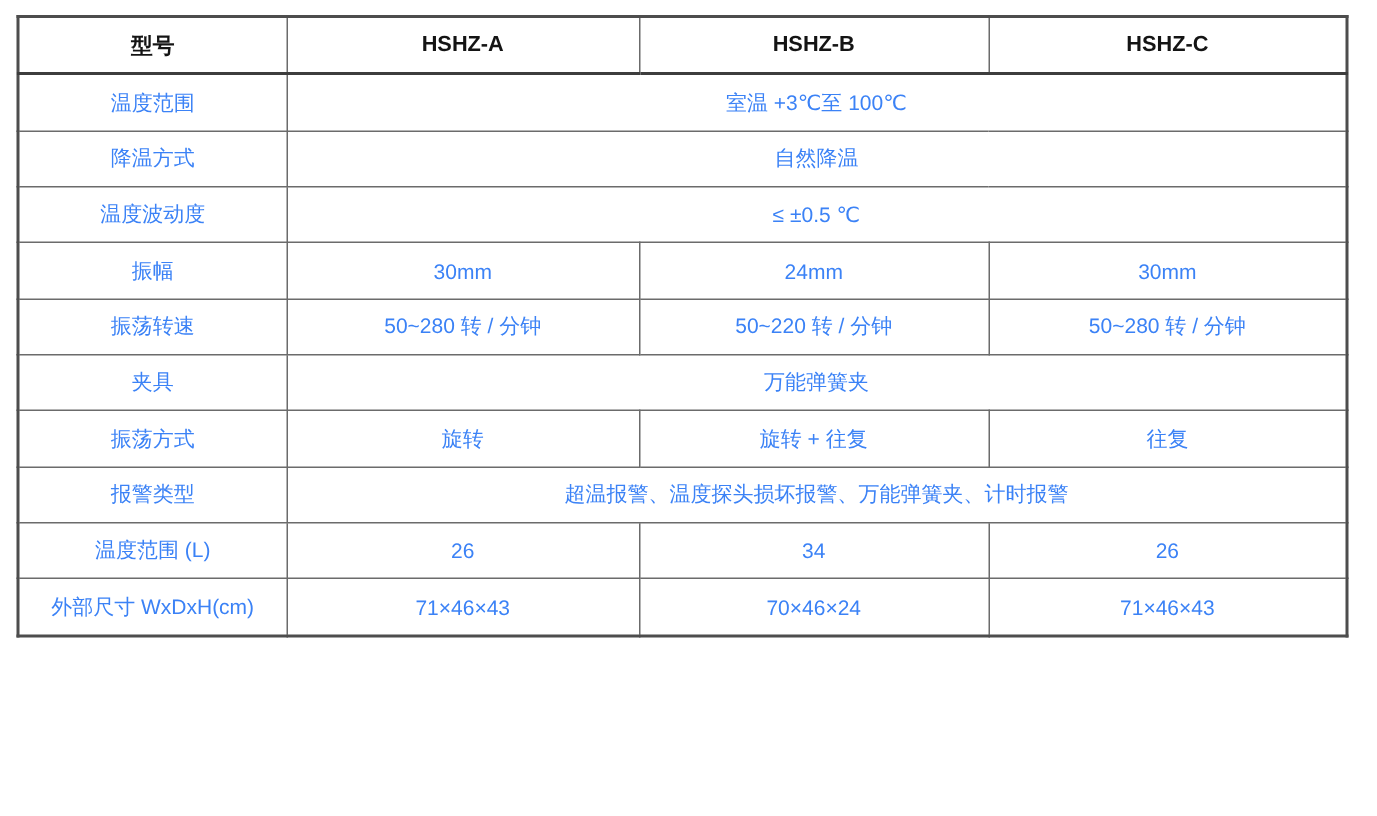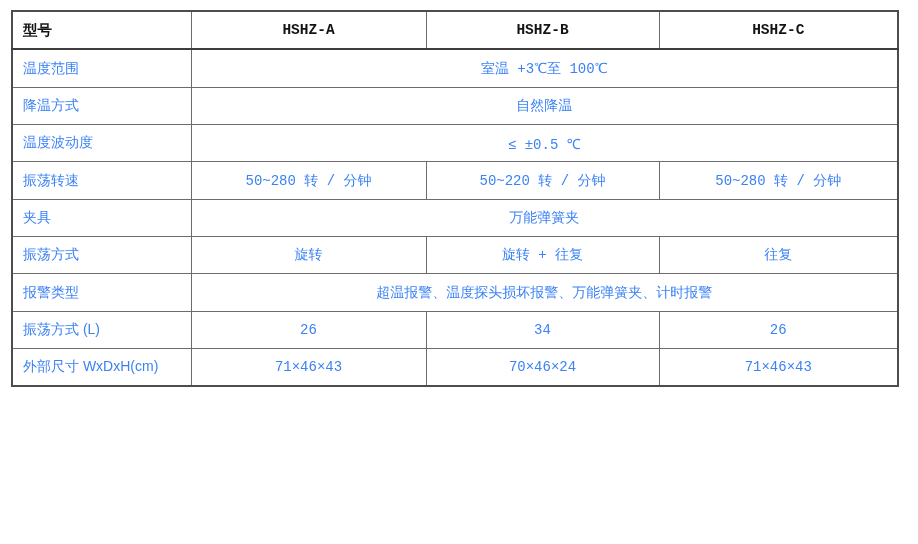--- a/index.html
+++ b/index.html
@@ -42,22 +42,22 @@
   }
   
   table.spec { border: 2px solid #4d4d4d; }
   table.spec tr.head th { border-bottom: 2px solid #3d3d3d; }
 
   table.spec th {
     font-weight: 700;
     color: #141414;
     font-size: 14.5px;
   }
-  .lbl { text-align: left; }
-  .ctr { text-align: center; font-family: Liberation Mono, monospace; }
+  .lbl { text-align: center; }
+  .ctr { text-align: center; }
 </style>
 </head>
 <body>
 
 <div class="page">
   <table class="spec">
     <colgroup>
       <col class="c0">
         <col class="c1">
         <col class="c2">
@@ -80,20 +80,26 @@
     <tr>
       <td class="lbl">降温方式</td>
       <td class="ctr" colspan="3">自然降温</td>
     </tr>
 
     <tr>
       <td class="lbl">温度波动度</td>
       <td class="ctr" colspan="3">≤ ±0.5 ℃</td>
     </tr>
 
+    <tr>
+      <td class="lbl">振幅</td>
+      <td class="ctr">30mm</td>
+      <td class="ctr">24mm</td>
+      <td class="ctr">30mm</td>
+    </tr>
 
     <tr>
       <td class="lbl">振荡转速</td>
       <td class="ctr">50~280 转 / 分钟</td>
       <td class="ctr">50~220 转 / 分钟</td>
       <td class="ctr">50~280 转 / 分钟</td>
     </tr>
 
     <tr>
       <td class="lbl">夹具</td>
@@ -107,21 +113,21 @@
       <td class="ctr">往复</td>
     </tr>
 
     <tr>
       <td class="lbl">报警类型</td>
       <td class="ctr" colspan="3">超温报警、温度探头损坏报警、万能弹簧夹、计时报警</td>
     </tr>
 
 
     <tr>
-      <td class="lbl">振荡方式 (L)</td>
+      <td class="lbl">温度范围 (L)</td>
       <td class="ctr">26</td>
       <td class="ctr">34</td>
       <td class="ctr">26</td>
     </tr>
 
     <tr>
       <td class="lbl">外部尺寸 WxDxH(cm)</td>
       <td class="ctr">71×46×43</td>
       <td class="ctr">70×46×24</td>
       <td class="ctr">71×46×43</td>

